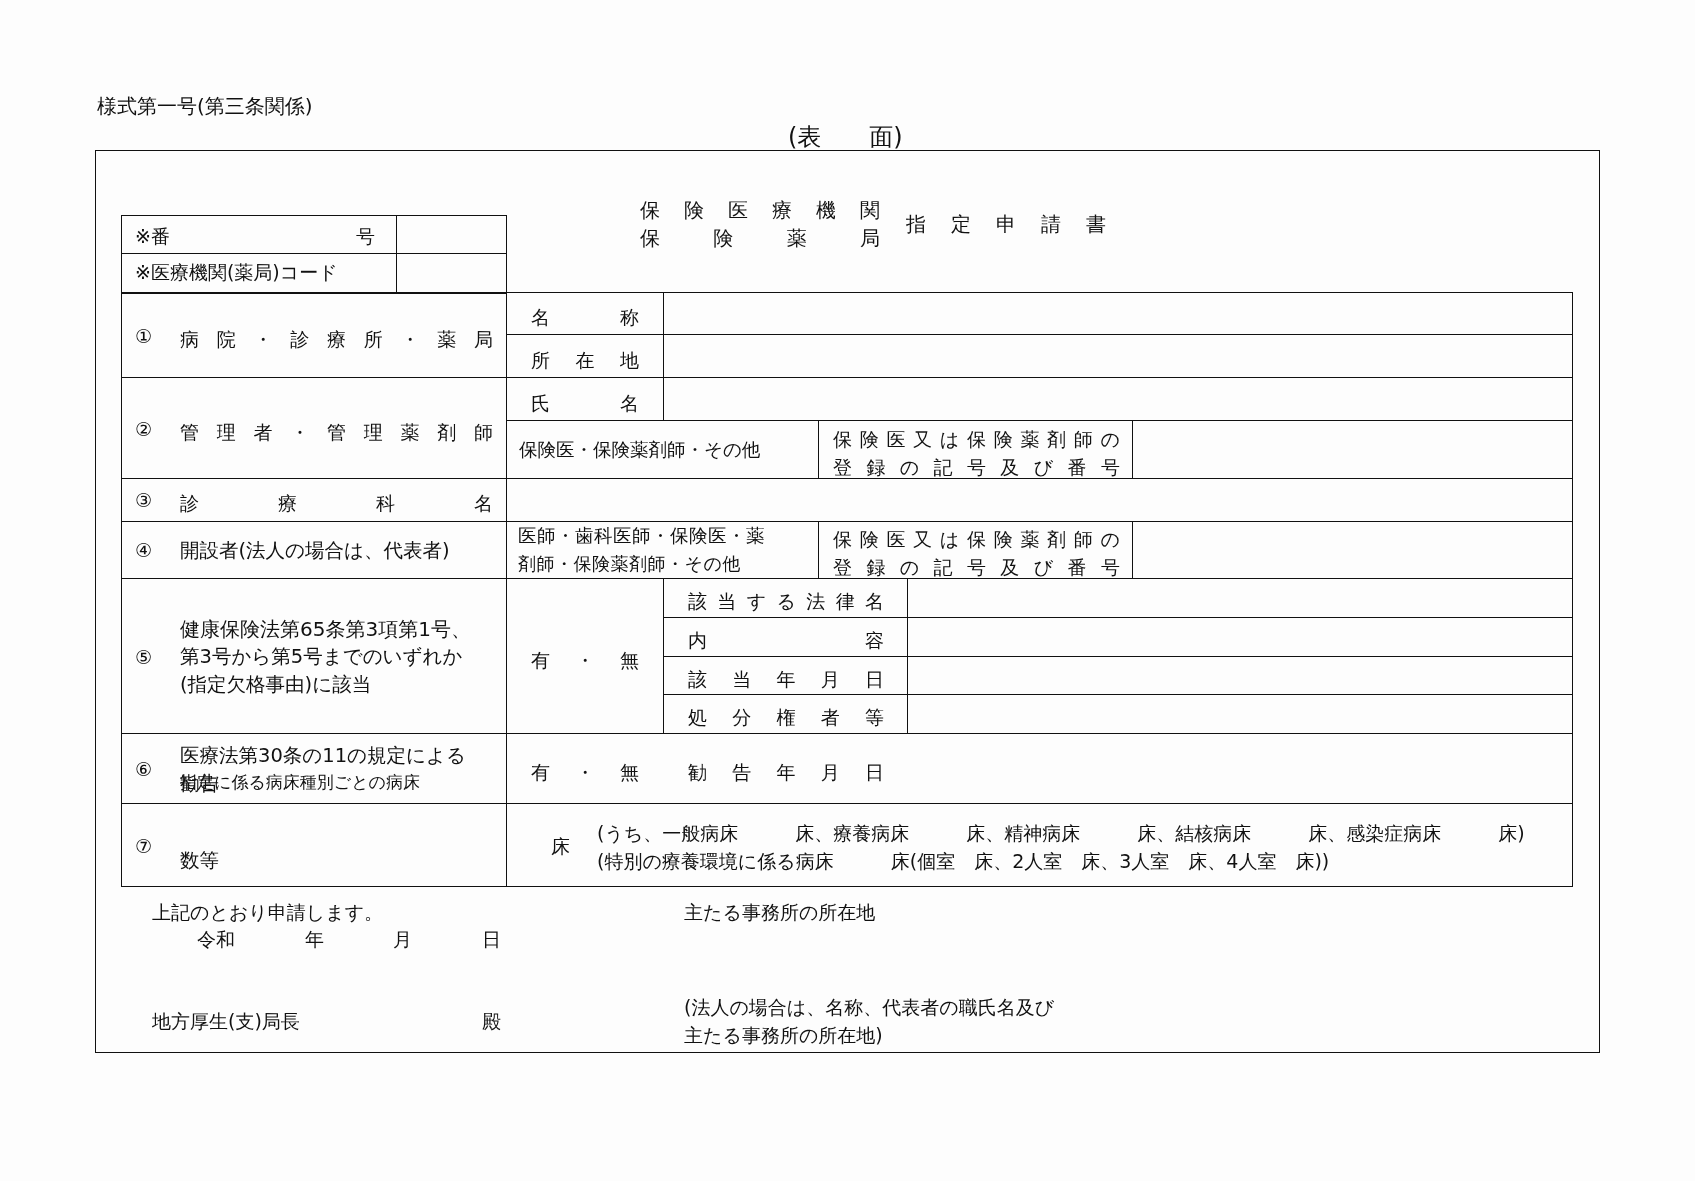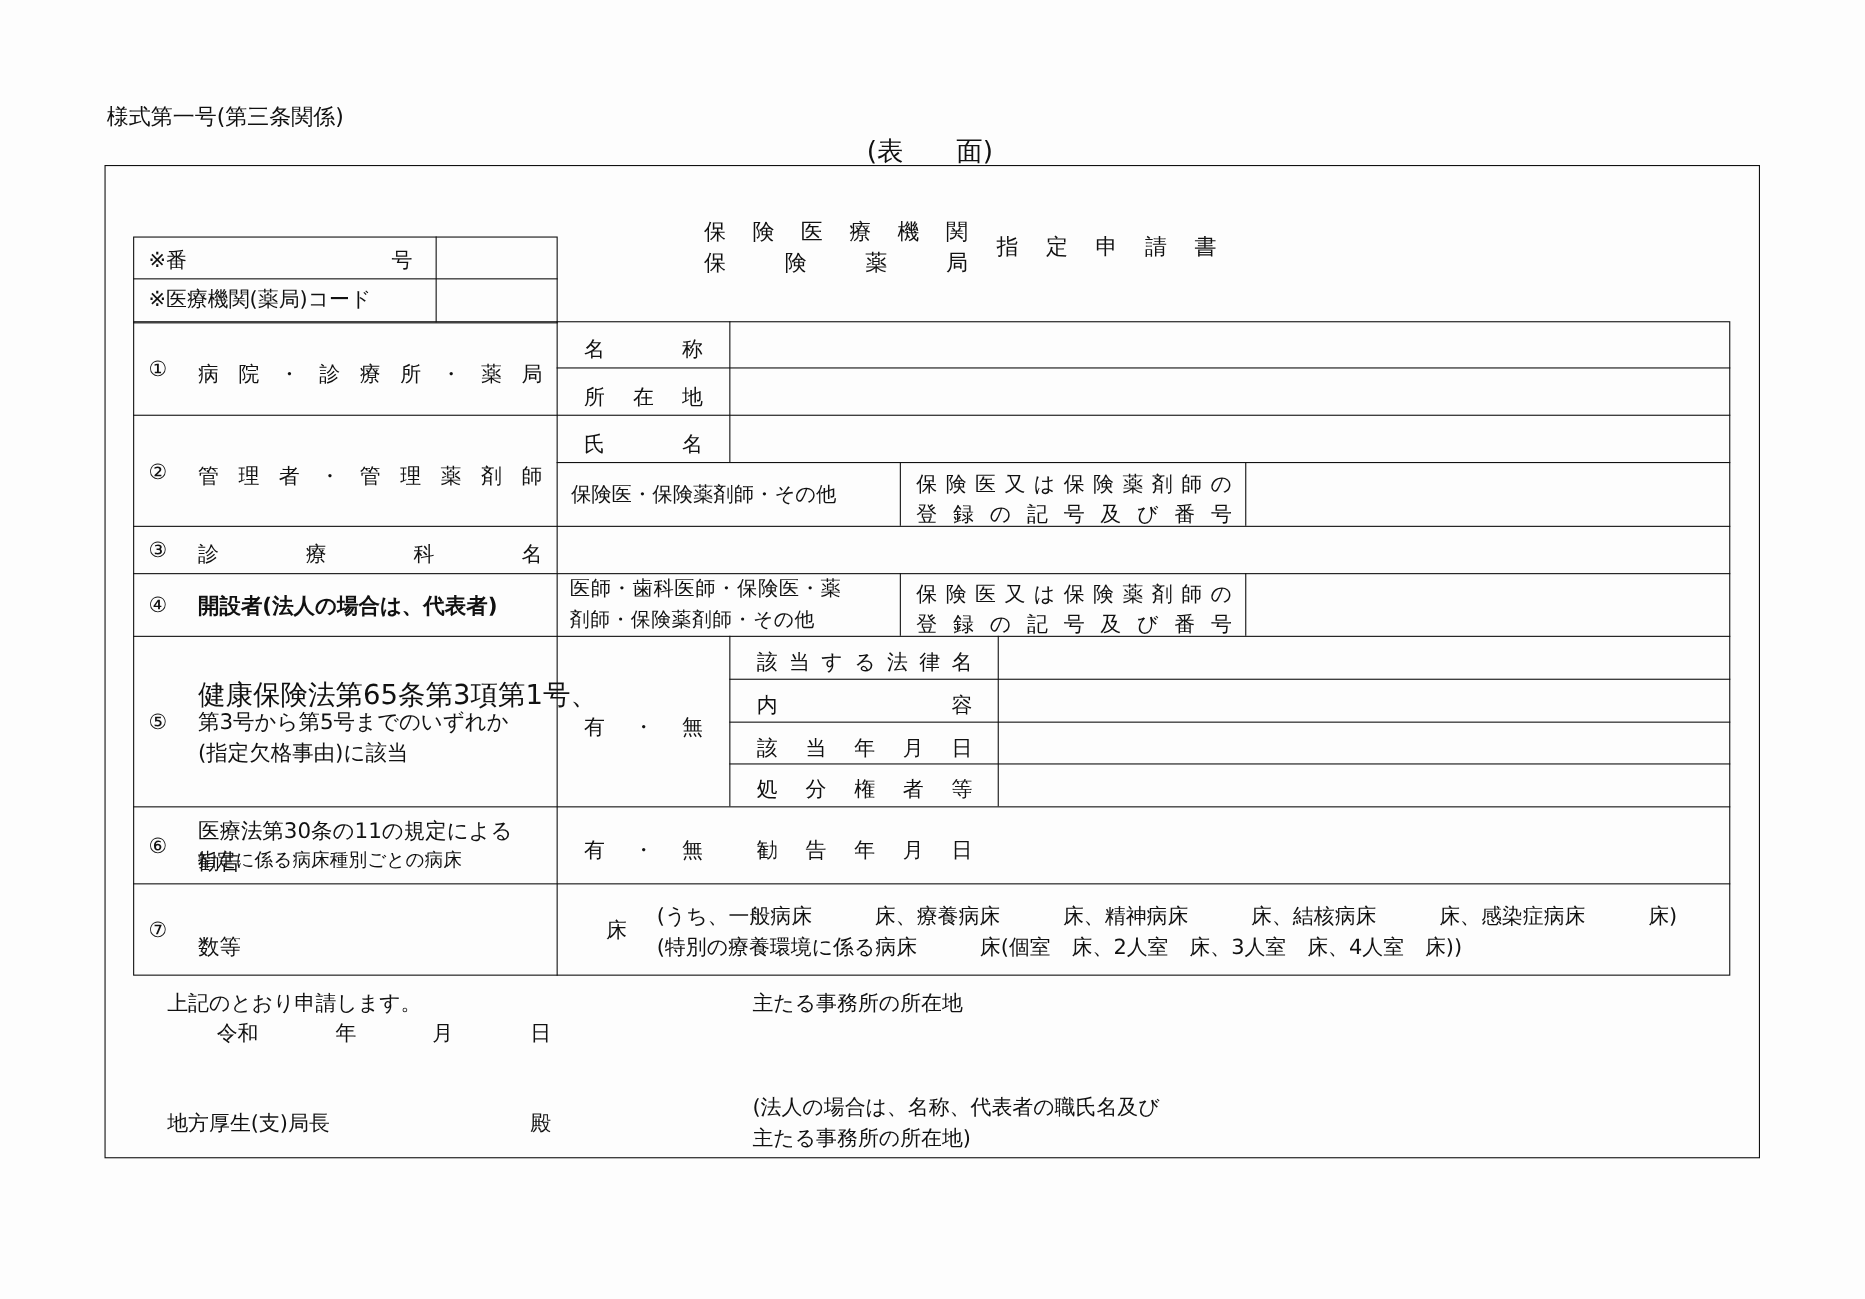--- a/index.html
+++ b/index.html
@@ -150,21 +150,21 @@
 <div class="t" style="left:135px;top:491px;">③</div>
 <div class="abs spread" style="left:180px;top:491px;width:313px;">
   <span>診</span>
     <span>療</span>
     <span>科</span>
     <span>名</span>
 </div>
 <div class="cell" style="left:509px;top:480px;width:1062px;height:40px;padding-left:10px;"></div>
 
 <div class="t" style="left:135px;top:541px;">④</div>
-<div class="t" style="left:180px;top:541px;font-size:19.5px;font-weight:bold;">開設者(法人の場合は、代表者)</div>
+<div class="t" style="left:180px;top:541px;font-size:19.5px;">開設者(法人の場合は、代表者)</div>
 <div class="t" style="left:518px;top:527px;font-size:18.5px;letter-spacing:0.5px;">医師・歯科医師・保険医・薬</div>
 <div class="t" style="left:518px;top:555px;font-size:18px;letter-spacing:0.5px;">剤師・保険薬剤師・その他</div>
 <div class="abs spread" style="left:833px;top:527px;width:287px;">
   <span>保</span>
     <span>険</span>
     <span>医</span>
     <span>又</span>
     <span>は</span>
     <span>保</span>
     <span>険</span>
@@ -180,21 +180,21 @@
     <span>記</span>
     <span>号</span>
     <span>及</span>
     <span>び</span>
     <span>番</span>
     <span>号</span>
 </div>
 <div class="cell" style="left:1135px;top:523px;width:436px;height:54px;padding-left:8px;"></div>
 
 <div class="t" style="left:135px;top:648px;">⑤</div>
-<div class="t" style="left:180px;top:619px;font-size:25px;">健康保険法第65条第3項第1号、</div>
+<div class="t" style="left:180px;top:619px;font-size:20px;">健康保険法第65条第3項第1号、</div>
 <div class="t" style="left:180px;top:647px;font-size:19.5px;">第3号から第5号までのいずれか</div>
 <div class="t" style="left:180px;top:675px;font-size:19.5px;">(指定欠格事由)に該当</div>
 <div class="abs spread" style="left:531px;top:648px;width:108px;">
   <span>有</span>
     <span>・</span>
     <span>無</span>
 </div>
 <div class="abs spread" style="left:688px;top:589px;width:196px;">
   <span>該</span>
     <span>当</span>

